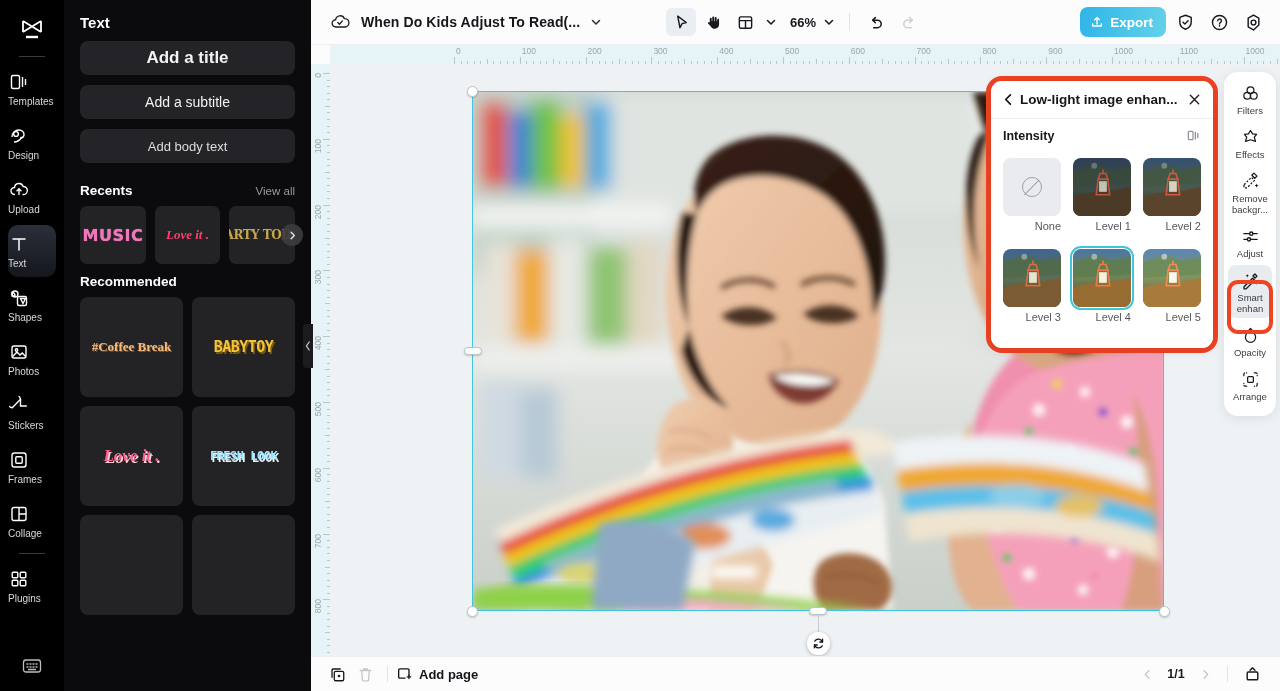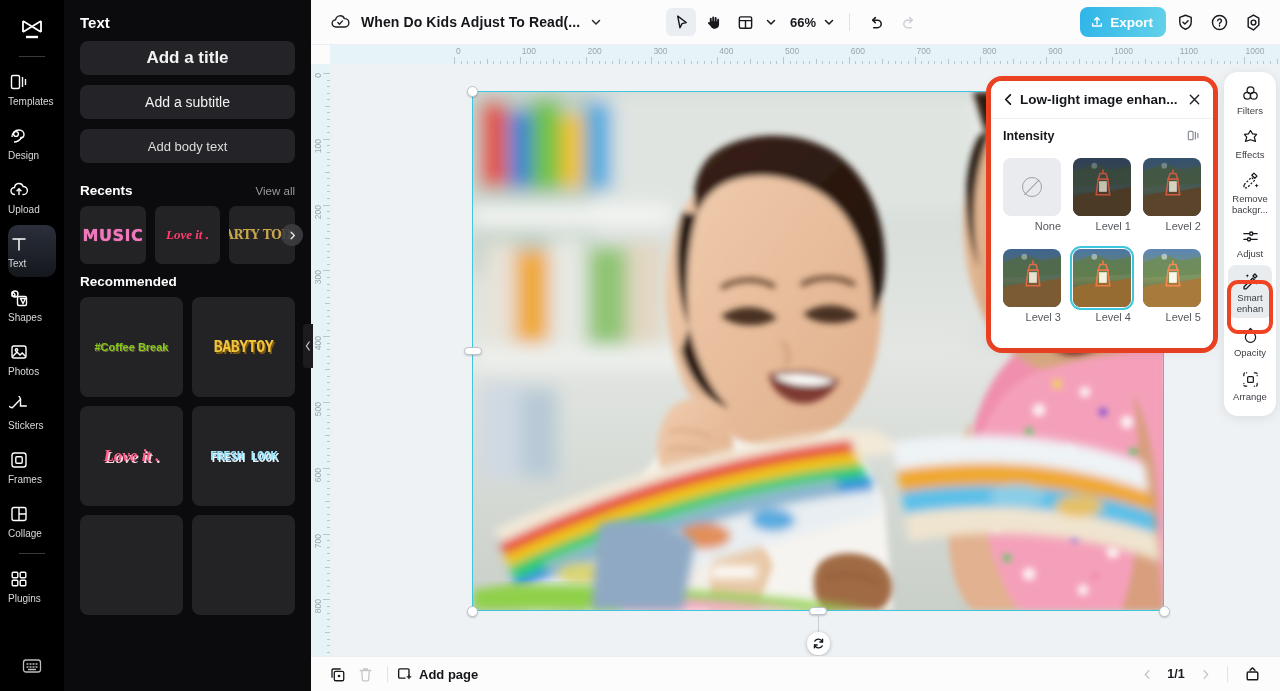--- a/index.html
+++ b/index.html
@@ -69,21 +69,21 @@
     background: #1c1c1f; border-radius: 4px 0 0 4px; color: #c9c9c9; font-size: 9px;
     display: flex; align-items: center; justify-content: center; z-index: 21; cursor: pointer;
   }
 
   
   .tt { font-weight: bold; white-space: nowrap; }
   .tt-music { color: #f178bc; font-size: 16px; letter-spacing: .5px; font-family: "DejaVu Sans", sans-serif; text-shadow: 0 0 1px #f178bc; }
   .tt-love { color: #ff3e6e; font-size: 13px; font-style: italic; font-family: "Liberation Serif", serif; }
   .tt-party { color: #c8a74b; font-size: 12px; font-family: "DejaVu Serif", serif; letter-spacing: -.5px; }
   .tt-promo { color: #8a3ff0; font-size: 13px; font-weight: normal; }
-  .tt-coffee { color: #84cc16; font-size: 11px; font-family: Liberation Sans, sans-serif; text-shadow: 1px 1px 0 #6a5a4a; }
+  .tt-coffee { color: #fdba74; font-size: 13px; font-family: Liberation Serif, serif; text-shadow: 1px 1px 0 #6a5a4a; }
   .tt-baby { color: #f3c33c; font-size: 15px; font-family: "DejaVu Sans Mono", monospace; letter-spacing: -.5px; text-shadow: 1.5px 1.5px 0 #7a5a10; }
   .tt-okay { color: #f3efe6; font-size: 21px; font-style: italic; font-family: "DejaVu Serif", serif; text-shadow: 2px 2px 0 #3c3c3c; }
   .tt-love2 { color: #ff5f8a; font-size: 17px; font-style: italic; font-family: "Liberation Serif", serif; text-shadow: 1.5px 1.5px 0 #ffd2de; }
   .tt-fresh { color: #9fe6ff; font-size: 12px; font-family: "DejaVu Sans Mono", monospace; letter-spacing: -.5px; text-shadow: 1.5px 1.5px 0 #e8f7ff; }
 
   
   .topbar {
     position: absolute; left: 311px; top: 0; width: 969px; height: 45px;
     background: #fcfcfd; border-bottom: 1px solid #eceef1;
     display: flex; align-items: center; z-index: 15;

